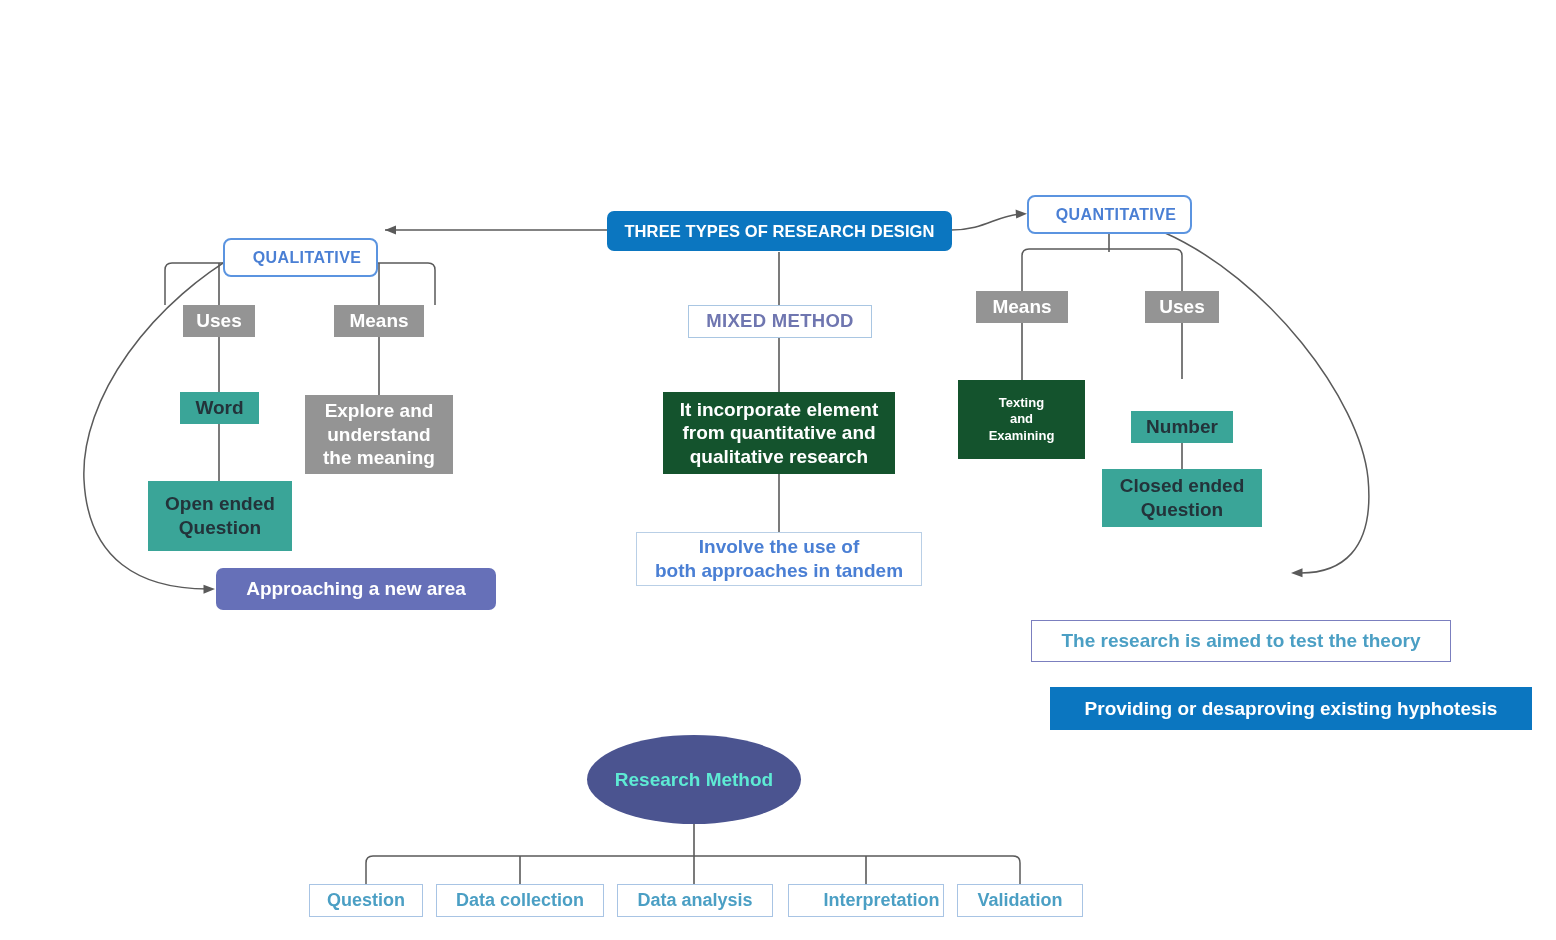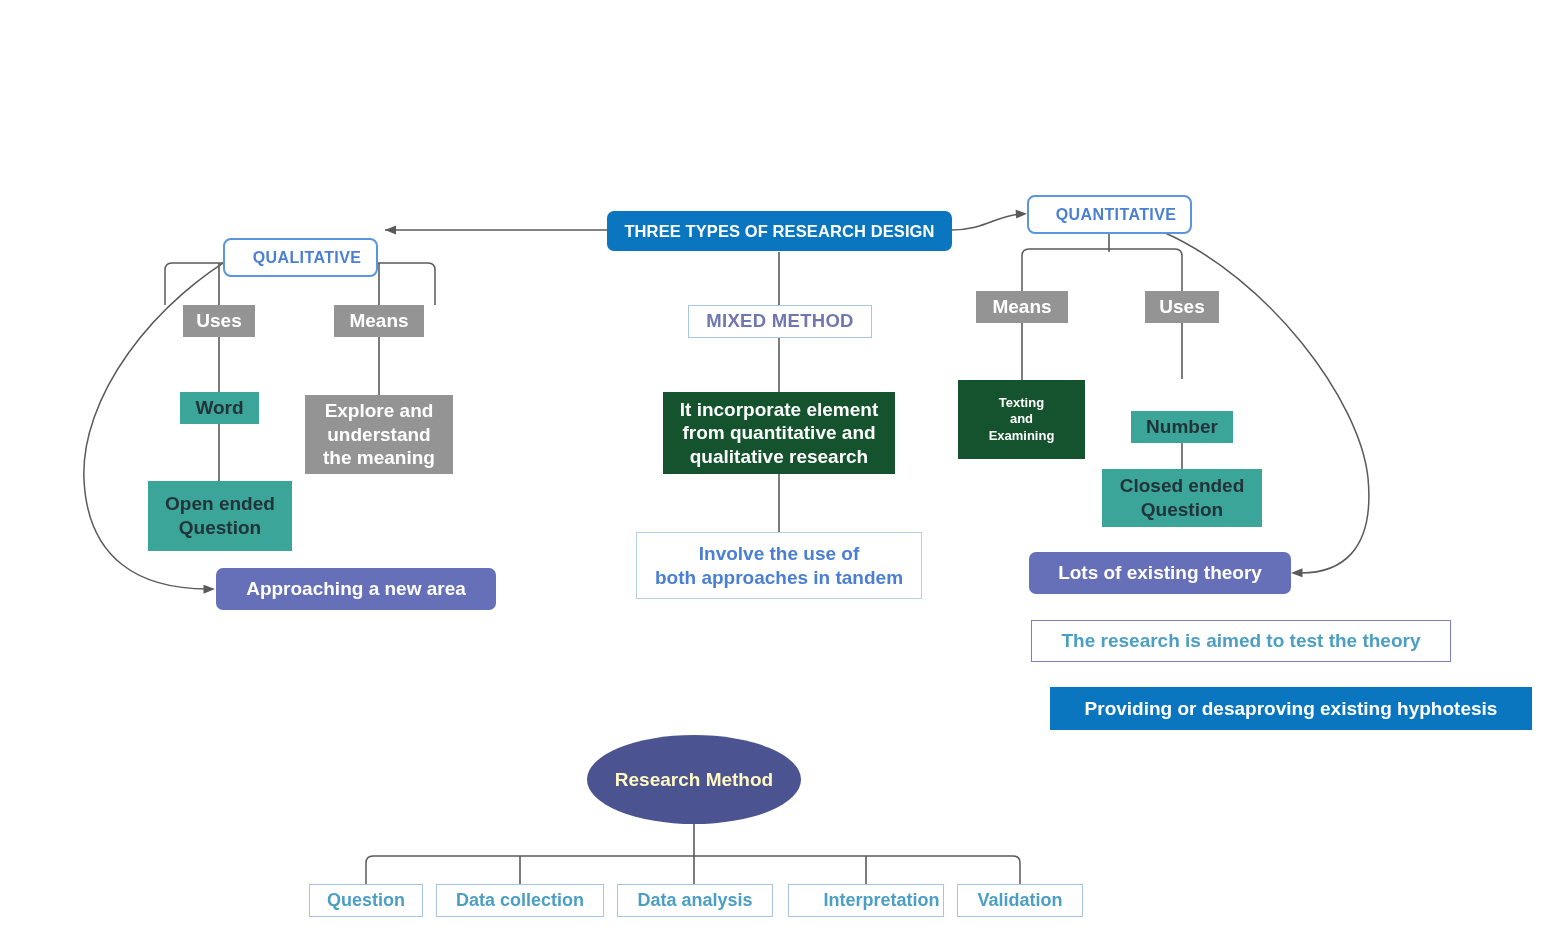--- a/index.html
+++ b/index.html
@@ -103,21 +103,21 @@
     font-size: 19px;
   }
   .n-leaf {
     background: #ffffff;
     color: #4b9fc4;
     border: 1.5px solid #a8c4e4;
     font-size: 18px;
   }
   .n-ellipse {
     background: #4b5490;
-    color: #fef9c3;
+    color: #5eead4;
     border-radius: 50%;
     font-size: 19px;
   }
 </style>
 </head>
 <body>
 
 <div id="canvas">
 
   <svg id="wires" viewBox="0 0 1556 940" width="1556" height="940">
@@ -183,37 +183,36 @@
   <div class="node n-gray" style="left:305px; top:395px; width:148px; height:79px;">Explore and
 understand
 the meaning</div>
 
   <div class="node n-purple" style="left:216px; top:568px; width:280px; height:42px;">Approaching a new area</div>
 
   <div class="node n-navy" style="left:663px; top:392px; width:232px; height:82px;">It incorporate element
 from quantitative and
 qualitative research</div>
 
-  <div class="node n-outline-blue" style="left:636px; top:532px; width:286px; height:67px;">Involve the use of
+  <div class="node n-outline-blue" style="left:636px; top:532px; width:286px; height:54px;">Involve the use of
 both approaches in tandem</div>
 
   <div class="node n-gray" style="left:976px; top:291px; width:92px; height:32px;">Means</div>
 
   <div class="node n-gray" style="left:1145px; top:291px; width:74px; height:32px;">Uses</div>
 
   <div class="node n-gray-sm" style="left:958px; top:380px; width:127px; height:79px;">Texting
 and
 Examining</div>
 
   <div class="node n-teal" style="left:1131px; top:379px; width:102px; height:32px;margin-top:32px;">Number</div>
 
   <div class="node n-teal" style="left:1102px; top:469px; width:160px; height:58px;">Closed ended
 Question</div>
 
-  <div class="node n-purple" style="left:1029px; top:552px; width:262px; height:42px;">Lots of existing theory</div>
 
   <div class="node n-outline-purple" style="left:1031px; top:620px; width:420px; height:42px;">The research is aimed to test the theory</div>
 
   <div class="node n-blue-solid" style="left:1050px; top:687px; width:482px; height:43px;">Providing or desaproving existing hyphotesis</div>
 
   <div class="node n-ellipse" style="left:587px; top:735px; width:214px; height:89px;">Research Method</div>
 
   <div class="node n-leaf" style="left:309px; top:884px; width:114px; height:33px;">Question</div>
 
   <div class="node n-leaf" style="left:436px; top:884px; width:168px; height:33px;">Data collection</div>

